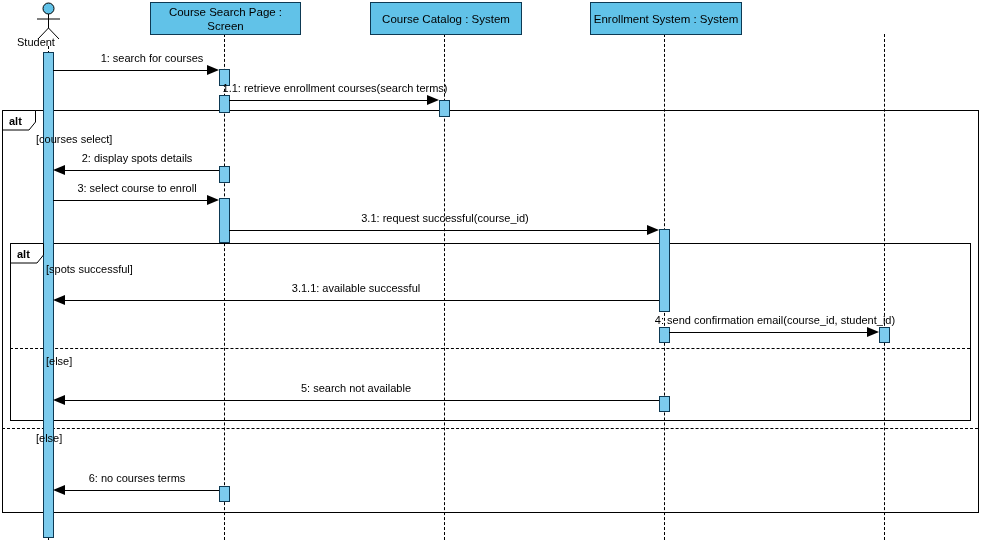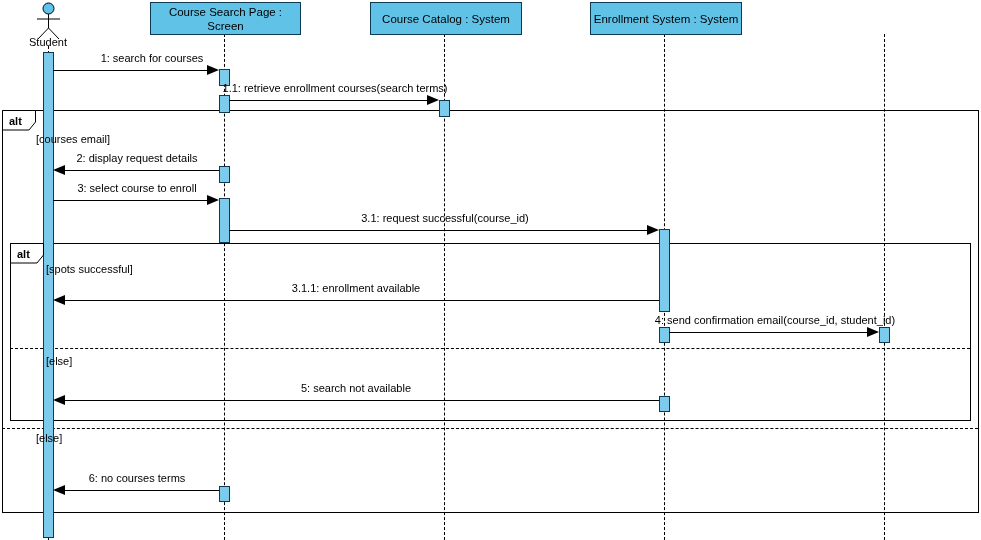--- a/index.html
+++ b/index.html
@@ -37,40 +37,40 @@
   }
   
   .msg-line{position:absolute;height:1px;background:var(--line);z-index:4;}
   .msg-label{position:absolute;font-size:11px;text-align:center;white-space:nowrap;height:14px;z-index:4;}
   .arrow-r{position:absolute;width:0;height:0;border-top:5px solid transparent;
     border-bottom:5px solid transparent;border-left:12px solid var(--line);z-index:4;}
   .arrow-l{position:absolute;width:0;height:0;border-top:5px solid transparent;
     border-bottom:5px solid transparent;border-right:12px solid var(--line);z-index:4;}
   
   .actor-figure{position:absolute;z-index:3;}
-  .actor-label{position:absolute;font-size:11px;text-align:center;z-index:4;}
+  .actor-label{position:absolute;font-size:11px;z-index:4;}
 </style>
 </head>
 <body>
 
 <div class="canvas">
 
   <div class="lifeline" style="left:48px;top:46px;height:494px"></div>
   <div class="lifeline" style="left:224px;top:34px;height:506px"></div>
   <div class="lifeline" style="left:444px;top:34px;height:506px"></div>
   <div class="lifeline" style="left:664px;top:34px;height:506px"></div>
   <div class="lifeline" style="left:884px;top:34px;height:506px"></div>
 
   <div class="frame" style="left:2px;top:110px;width:975px;height:401px"></div>
   <div class="divider" style="left:2px;top:428px;width:976px"></div>
   <svg class="frame-tag" style="left:2px;top:110px" width="35" height="21">
     <path d="M0.5 0.5 H33.5 V12 L27 20 H0.5 Z" fill="#ffffff" stroke="#000000"></path>
     <text x="7" y="14.5">alt</text>
   </svg>
-  <div class="guard" style="left:36px;top:133px">[courses email]</div>
+  <div class="guard" style="left:36px;top:133px">[courses select]</div>
   <div class="guard" style="left:36px;top:432px">[else]</div>
 
   <div class="frame" style="left:10px;top:243px;width:959px;height:176px"></div>
   <div class="divider" style="left:10px;top:348px;width:960px"></div>
   <svg class="frame-tag" style="left:10px;top:243px" width="35" height="21">
     <path d="M0.5 0.5 H33.5 V12 L27 20 H0.5 Z" fill="#ffffff" stroke="#000000"></path>
     <text x="7" y="14.5">alt</text>
   </svg>
   <div class="guard" style="left:46px;top:263px">[spots successful]</div>
   <div class="guard" style="left:46px;top:355px">[else]</div>
@@ -112,39 +112,39 @@
     <div class="arrow-r" style="left:207px;top:65px"></div>
   </div>
 
   <div>
     <div class="msg-label" style="left:185px;top:82px;width:300px">1.1: retrieve enrollment courses(search terms)</div>
     <div class="msg-line" style="left:229px;top:100px;width:198px"></div>
     <div class="arrow-r" style="left:427px;top:95px"></div>
   </div>
 
   <div>
-    <div class="msg-label" style="left:37px;top:152px;width:200px">2: display request details</div>
+    <div class="msg-label" style="left:37px;top:152px;width:200px">2: display spots details</div>
     <div class="msg-line" style="left:65px;top:170px;width:154px"></div>
     <div class="arrow-l" style="left:53px;top:165px"></div>
   </div>
 
   <div>
     <div class="msg-label" style="left:37px;top:182px;width:200px">3: select course to enroll</div>
     <div class="msg-line" style="left:53px;top:200px;width:154px"></div>
     <div class="arrow-r" style="left:207px;top:195px"></div>
   </div>
 
   <div>
     <div class="msg-label" style="left:295px;top:212px;width:300px">3.1: request successful(course_id)</div>
     <div class="msg-line" style="left:229px;top:230px;width:418px"></div>
     <div class="arrow-r" style="left:647px;top:225px"></div>
   </div>
 
   <div>
-    <div class="msg-label" style="left:206px;top:282px;width:300px">3.1.1: enrollment available</div>
+    <div class="msg-label" style="left:206px;top:282px;width:300px">3.1.1: available successful</div>
     <div class="msg-line" style="left:65px;top:300px;width:594px"></div>
     <div class="arrow-l" style="left:53px;top:295px"></div>
   </div>
 
   <div>
     <div class="msg-label" style="left:625px;top:314px;width:300px">4: send confirmation email(course_id, student_id)</div>
     <div class="msg-line" style="left:669px;top:332px;width:198px"></div>
     <div class="arrow-r" style="left:867px;top:327px"></div>
   </div>
 

